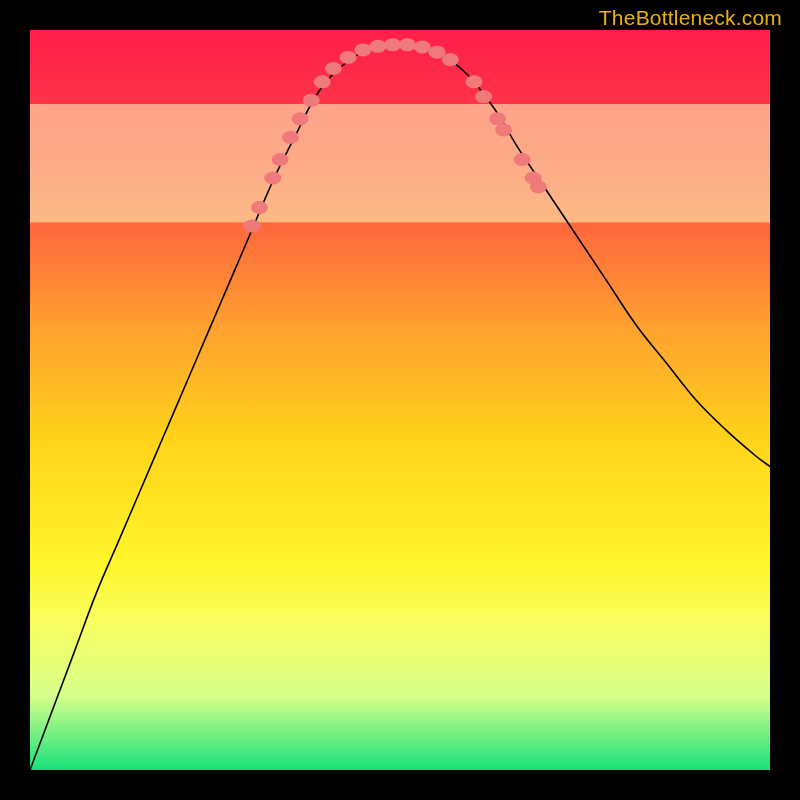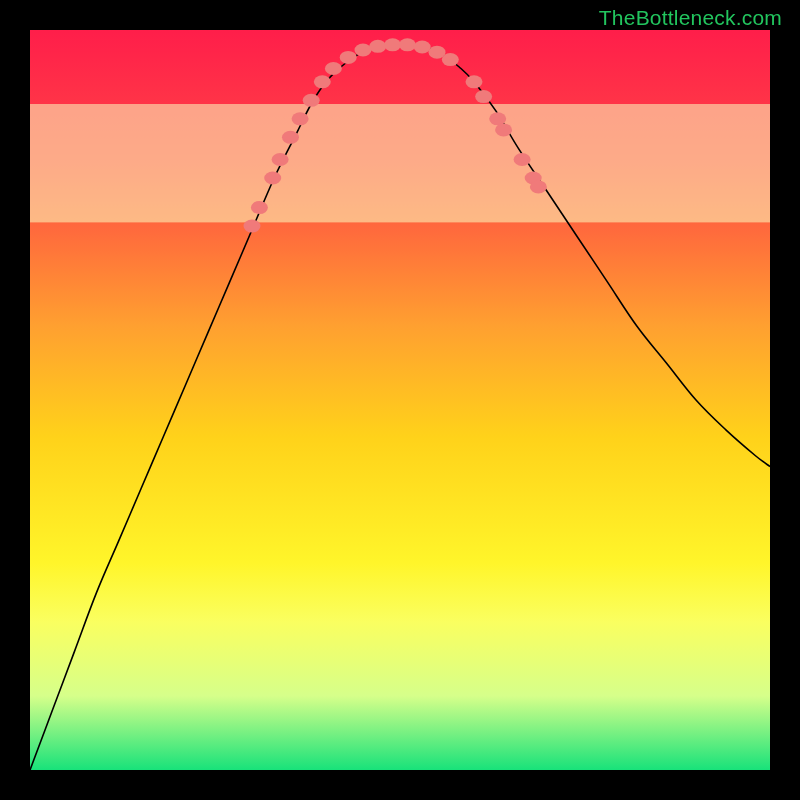--- a/index.html
+++ b/index.html
@@ -20,21 +20,21 @@
     position: absolute;
     left: 30px;
     top: 30px;
     width: 740px;
     height: 740px;
   }
   .watermark {
     position: absolute;
     top: 6px;
     right: 18px;
-    color: #22c55e;
+    color: #eab308;
     font-size: 21px;
     letter-spacing: 0.2px;
     font-weight: 500;
     z-index: 10;
   }
   svg { display: block; }
 </style>
 </head>
 <body>
 

